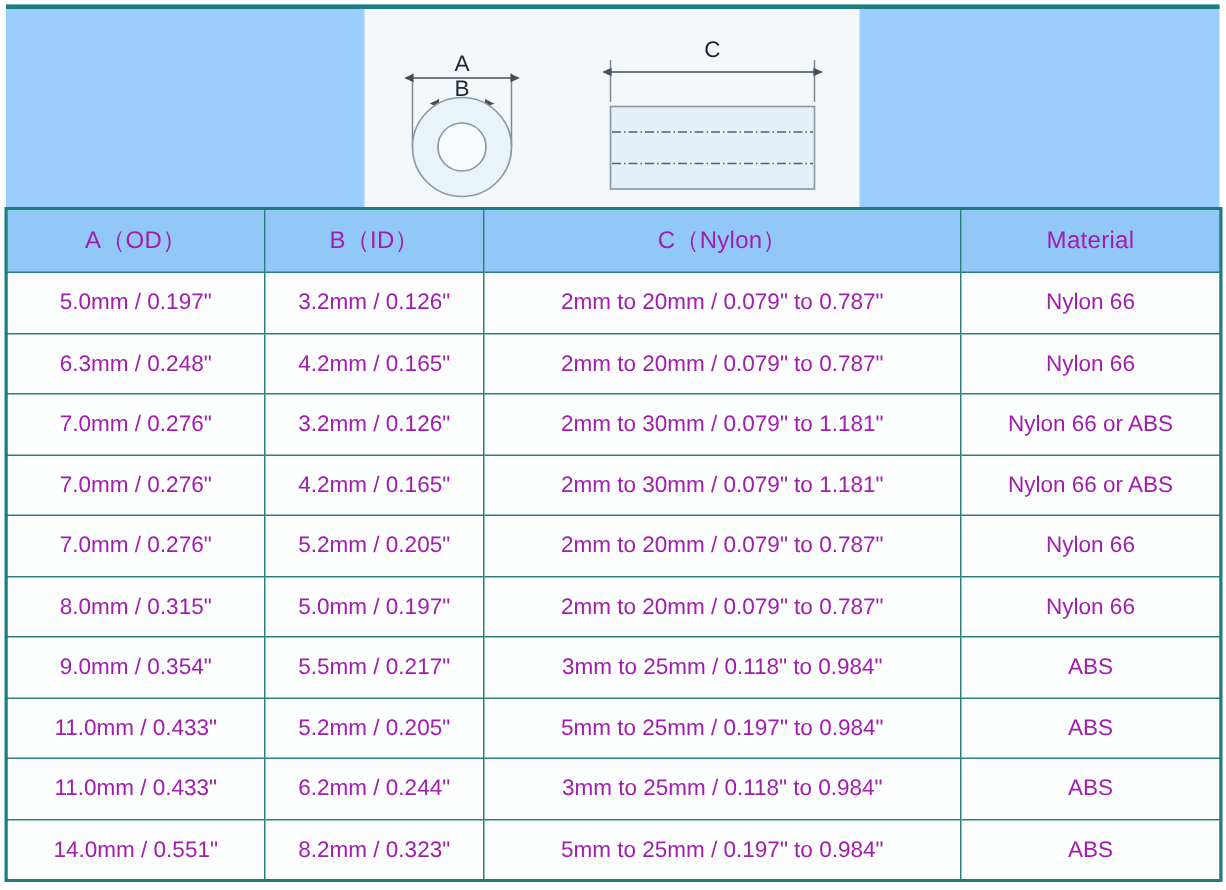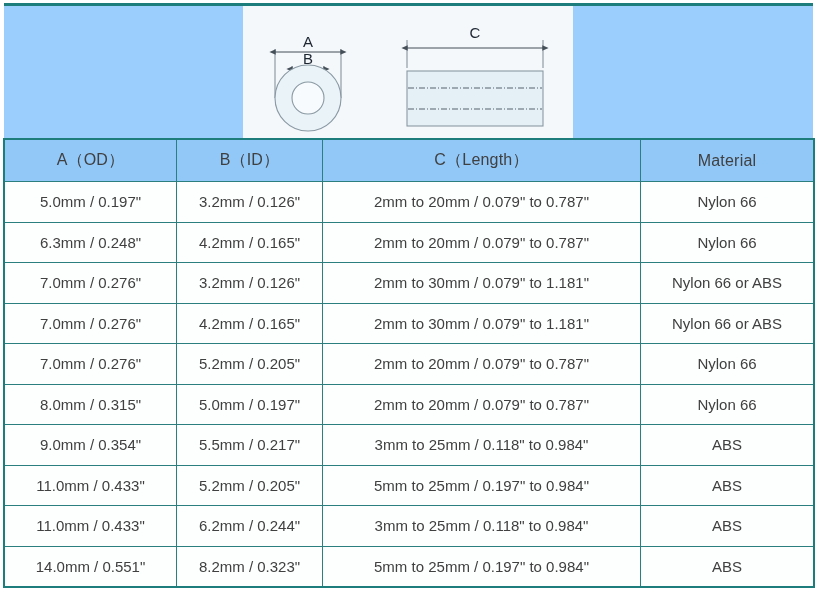--- a/index.html
+++ b/index.html
@@ -60,21 +60,21 @@
   .spec-table col.c1 { width: 172px; }
   .spec-table col.c2 { width: 146px; }
   .spec-table col.c3 { width: 318px; }
   .spec-table col.c4 { width: 173px; }
 
   .spec-table th,
   .spec-table td {
     border: 1px solid #2b7f7f;
     text-align: center;
     vertical-align: middle;
-    color: #404040;
+    color: #a21caf;
     padding: 0 4px;
   }
   .spec-table thead th {
     height: 41px;
     background: #92c8f8;
     font-size: 16px;
     font-weight: normal;
     letter-spacing: 0.2px;
   }
   .spec-table tbody td {
@@ -149,21 +149,21 @@
     <colgroup>
       <col class="c1">
         <col class="c2">
         <col class="c3">
         <col class="c4">
     </colgroup>
     <thead>
       <tr>
         <th>A（OD）</th>
         <th>B（ID）</th>
-        <th>C（Length）</th>
+        <th>C（Nylon）</th>
         <th>Material</th>
       </tr>
     </thead>
     <tbody id="table-body">
         <tr>
           <td>5.0mm / 0.197"</td>
           <td>3.2mm / 0.126"</td>
           <td>2mm to 20mm / 0.079" to 0.787"</td>
           <td>Nylon 66</td>
         </tr>

